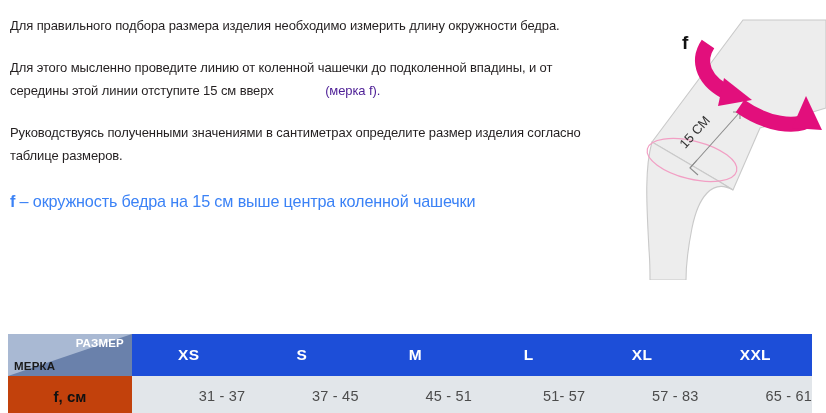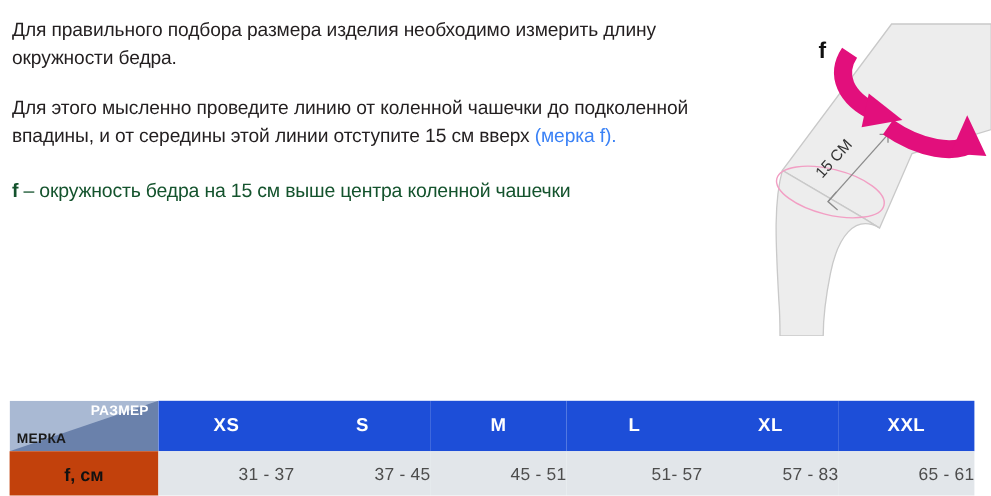--- a/index.html
+++ b/index.html
@@ -22,34 +22,35 @@
   }
 
   
   .text-col {
     position: absolute;
     left: 10px;
     top: 14px;
     width: 580px;
   }
   .para {
-    font-size: 16px;
+    font-size: 13px;
     line-height: 23px;
     color: #231f20;
     margin: 0 0 19px 0;
     letter-spacing: -0.1px;
   }
   .para:last-child { margin-bottom: 0; }
   .para .accent-pink {
-    color: #3b82f6;
+    color: #4c1d95;
+    margin-left: 48px;
   }
   .legend-line {
     font-size: 16.2px;
     line-height: 23px;
-    color: #14532d;
+    color: #3b82f6;
     font-weight: bold;
     margin: 0;
     letter-spacing: -0.15px;
   }
   .legend-line .legend-rest {
     font-weight: normal;
   }
   .spacer-1 { height: 4px; }
 
   
@@ -158,20 +159,21 @@
   }
 </style>
 </head>
 <body>
 
 <div id="root">
 
   <div class="text-col">
     <p class="para">Для правильного подбора размера изделия необходимо измерить длину окружности бедра.</p>
     <p class="para"><span>Для этого мысленно проведите линию от коленной чашечки до подколенной впадины, и от середины этой линии отступите 15 см вверх </span><span class="accent-pink">(мерка f).</span></p>
+    <p class="para">Руководствуясь полученными значениями в сантиметрах определите размер изделия согласно таблице размеров.</p>
     <div class="spacer-1"></div>
     <p class="legend-line"><span>f</span><span class="legend-rest"> – окружность бедра на 15 см выше центра коленной чашечки</span></p>
   </div>
 
   <div class="illus">
     <svg width="226" height="280" viewBox="0 0 226 280" xmlns="http://www.w3.org/2000/svg">
 
       <path d="M 143 20 L 226 20 L 226 108 L 160 128 L 133 190 L 120 182 L 52 142 Z" fill="#ededed" stroke="#c9c9c9" stroke-width="1.1"></path>
 
       <path d="M 52 142 C 44 170, 47 210, 49 250 C 50 262, 50 270, 50 280 L 86 280 C 86 266, 88 248, 92 228 C 98 198, 112 178, 133 190 L 120 182 Z" fill="#ededed" stroke="#c9c9c9" stroke-width="1.1"></path>

